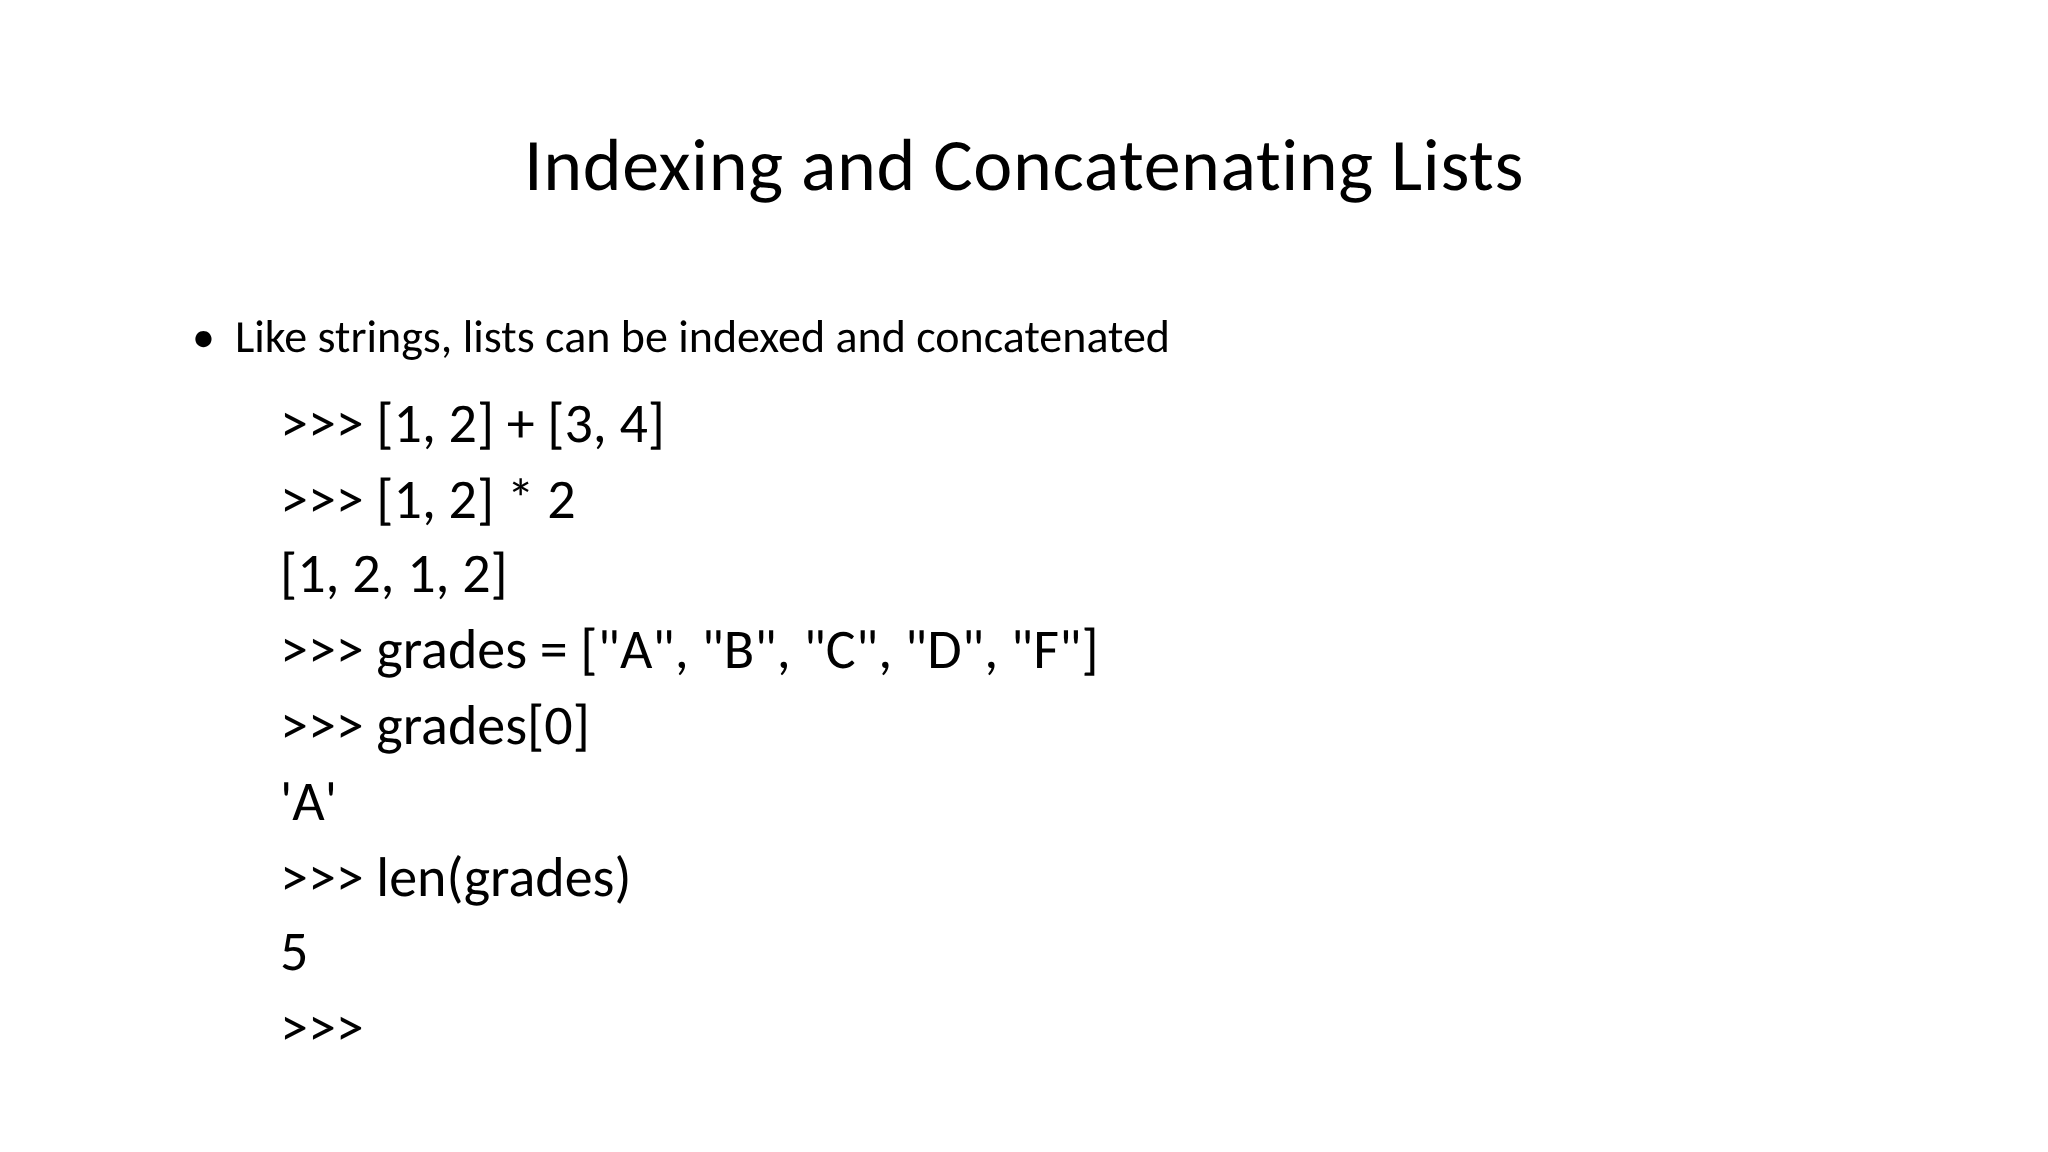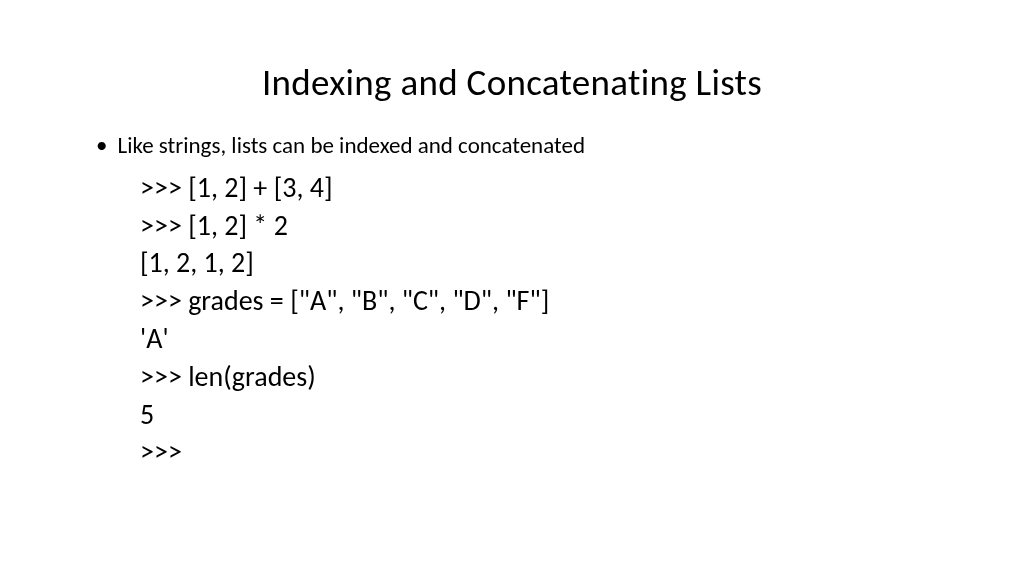--- a/index.html
+++ b/index.html
@@ -17,21 +17,21 @@
     }
     .slide {
       width: 100%;
       height: 100%;
       padding: 60px 90px 40px 90px;
     }
     .title {
       font-size: 37px;
       font-weight: 400;
       text-align: center;
-      margin-bottom: 26px;
+      margin-bottom: 50px;
       letter-spacing: 0.3px;
     }
     .content {
       padding-left: 6px;
     }
     .bullet-item {
       display: flex;
       align-items: flex-start;
       font-size: 23px;
       margin-bottom: 8px;
@@ -60,19 +60,20 @@
   <div class="content">
     <div class="bullet-item">
       <span class="bullet-dot">•</span>
       <span class="bullet-text">Like strings, lists can be indexed and concatenated</span>
     </div>
     <div class="code-block">
       <div class="code-line">&gt;&gt;&gt; [1, 2] + [3, 4]</div>
       <div class="code-line">&gt;&gt;&gt; [1, 2] * 2</div>
       <div class="code-line">[1, 2, 1, 2]</div>
       <div class="code-line">&gt;&gt;&gt; grades = ["A", "B", "C", "D", "F"]</div>
+      <div class="code-line">&gt;&gt;&gt; grades[0]</div>
       <div class="code-line">'A'</div>
       <div class="code-line">&gt;&gt;&gt; len(grades)</div>
       <div class="code-line">5</div>
       <div class="code-line">&gt;&gt;&gt;</div>
     </div>
   </div>
 </div>
 
 </body></html>

